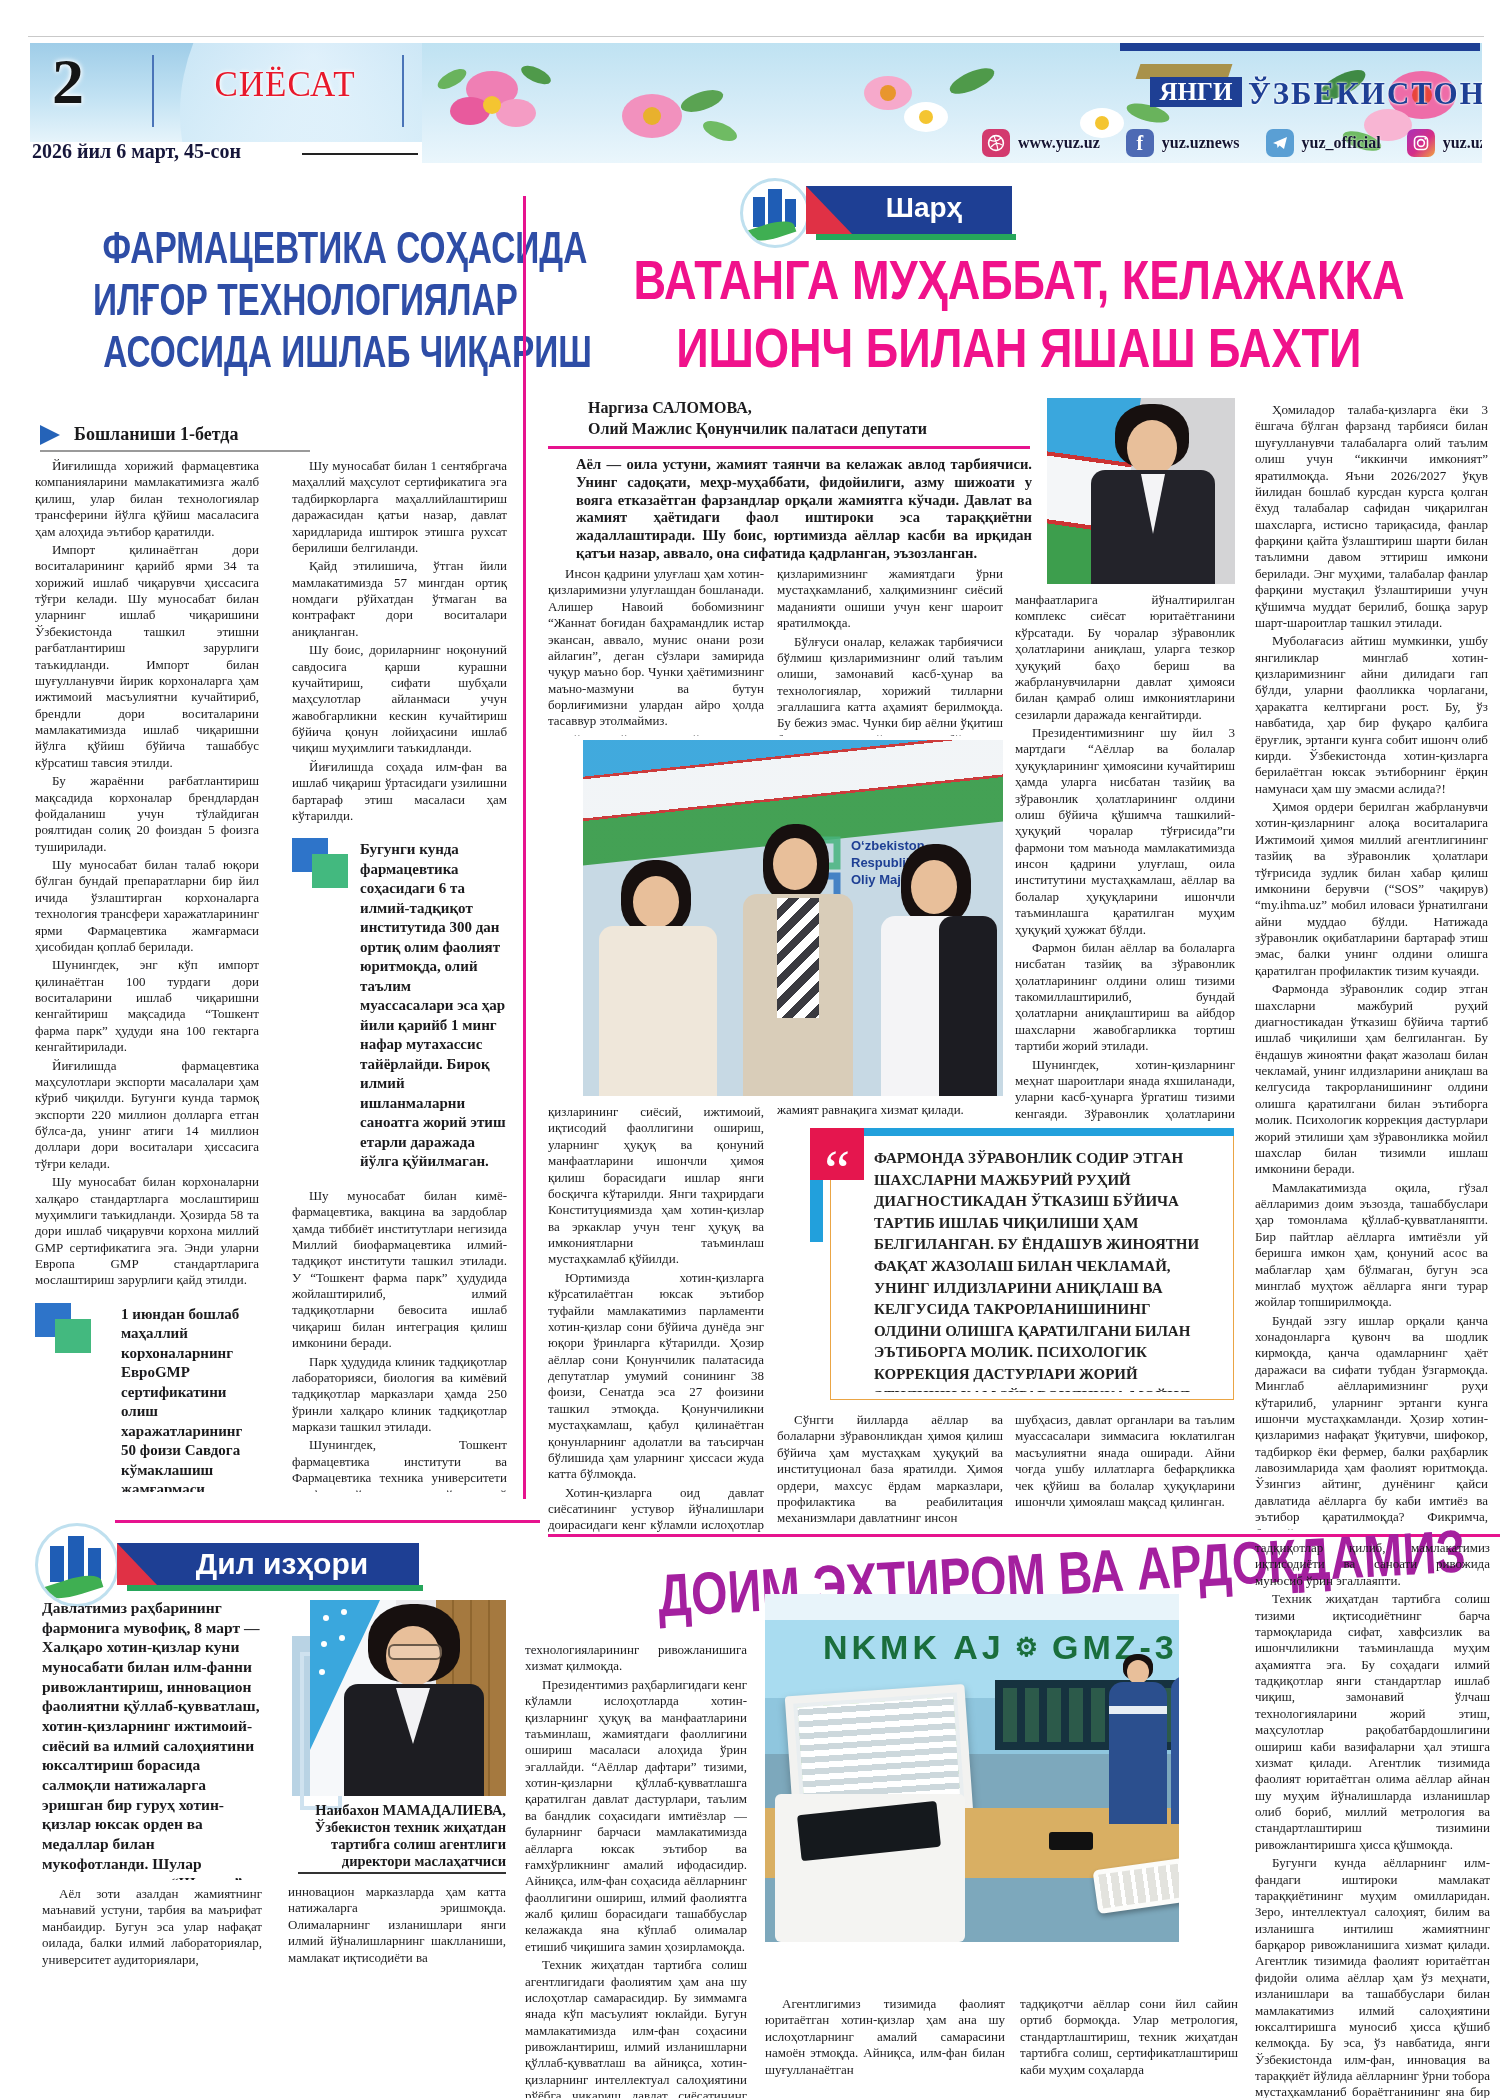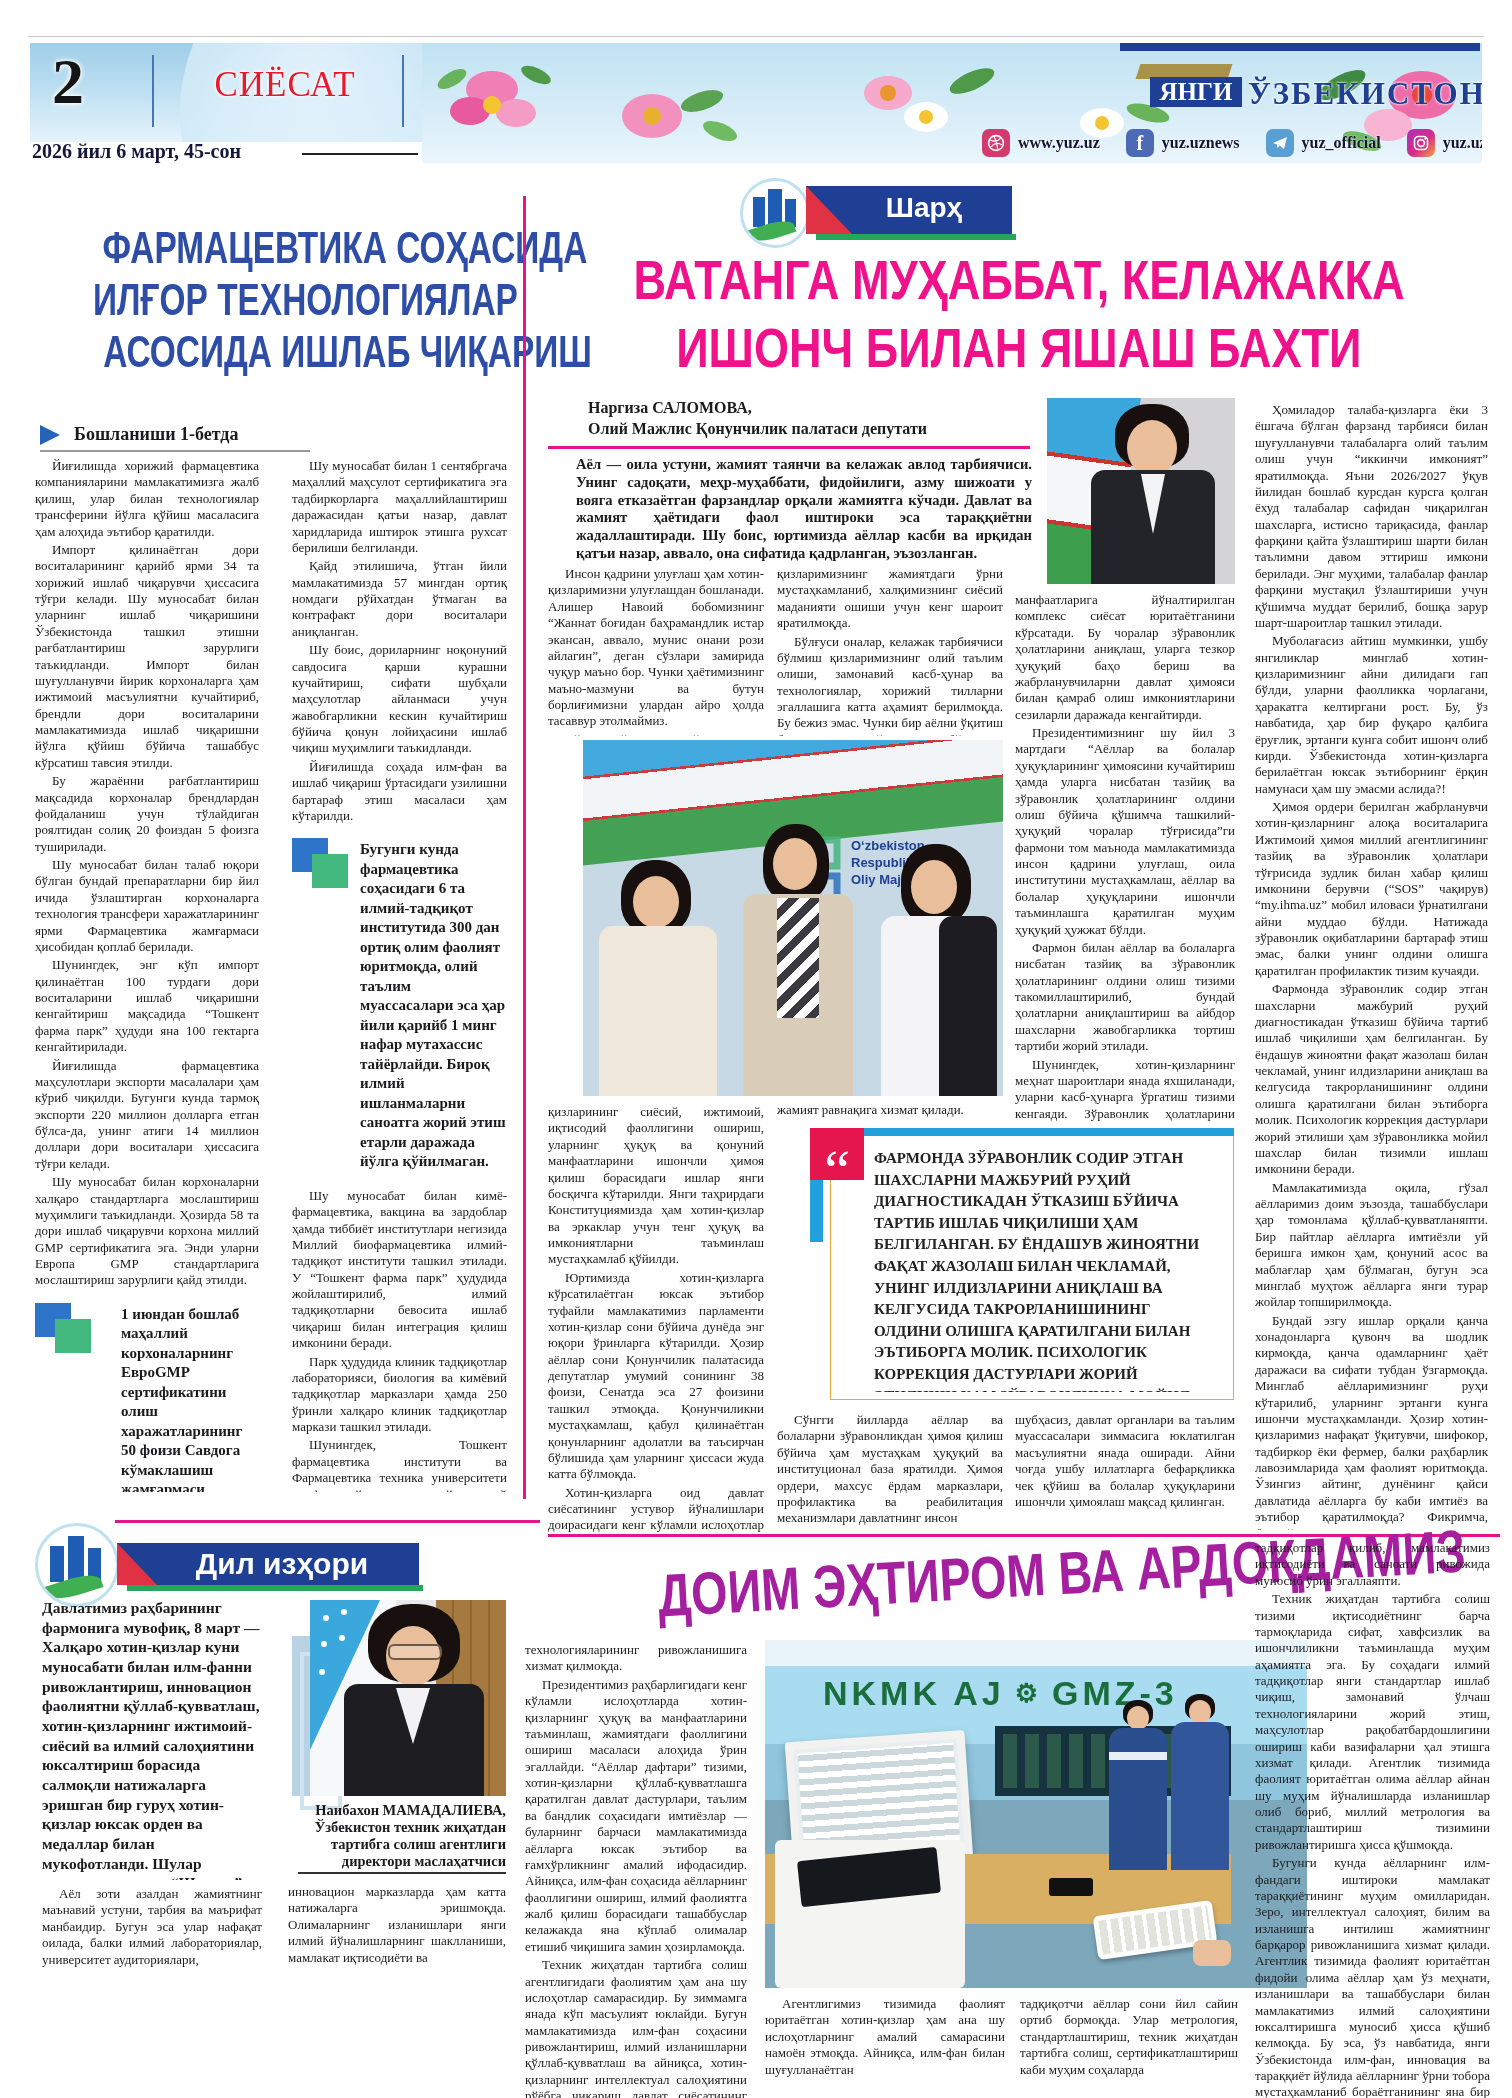--- a/index.html
+++ b/index.html
@@ -412,21 +412,21 @@
   <div class="col" style="left:288px;top:1884px;width:218px;height:214px;">
     <p class="cont">инновацион марказларда ҳам катта натижаларга эришмоқда. Олималарнинг изланишлари янги илмий йўналишларнинг шаклланиши, мамлакат иқтисодиёти ва</p>
   </div>
 
   <div class="col" style="left:525px;top:1642px;width:222px;height:456px;">
     <p class="cont">технологияларининг ривожланишига хизмат қилмоқда.</p>
     <p>Президентимиз раҳбарлигидаги кенг кўламли ислоҳотларда хотин-қизларнинг ҳуқуқ ва манфаатларини таъминлаш, жамиятдаги фаоллигини ошириш масаласи алоҳида ўрин эгаллайди. “Аёллар дафтари” тизими, хотин-қизларни қўллаб-қувватлашга қаратилган давлат дастурлари, таълим ва бандлик соҳасидаги имтиёзлар — буларнинг барчаси мамлакатимизда аёлларга юксак эътибор ва ғамхўрликнинг амалий ифодасидир. Айниқса, илм-фан соҳасида аёлларнинг фаоллигини ошириш, илмий фаолиятга жалб қилиш борасидаги ташаббуслар келажакда яна кўплаб олималар етишиб чиқишига замин ҳозирламоқда.</p>
     <p>Техник жиҳатдан тартибга солиш агентлигидаги фаолиятим ҳам ана шу ислоҳотлар самарасидир. Бу зиммамга янада кўп масъулият юклайди. Бугун мамлакатимизда илм-фан соҳасини ривожлантириш, илмий изланишларни қўллаб-қувватлаш ва айниқса, хотин-қизларнинг интеллектуал салоҳиятини рўёбга чиқариш давлат сиёсатининг устувор йўналишларидан бирига айланган. Кенг қамровли ислоҳотлар натижасида аёлларнинг таълим олиши, илмий тадқиқотлар билан шуғулланиши, раҳбарлик ва жамоатчилик фаолиятида фаол иштирок этиши учун кенг имконият яратилмоқда.</p>
   </div>
 
-  <div class="photo" style="left:765px;top:1640px;width:542px;height:348px;background:linear-gradient(180deg,#a9dcf0 0 30%,#8fc6de 30% 46%,#7da8bc 46% 100%);">
+  <div class="photo" style="left:765px;top:1594px;width:414px;height:348px;background:linear-gradient(180deg,#a9dcf0 0 30%,#8fc6de 30% 46%,#7da8bc 46% 100%);">
     <div style="position:absolute;left:0;top:0;width:100%;height:26px;background:#e8f4fa;"></div>
     <div style="position:absolute;left:58px;top:34px;font-family:'Liberation Sans',sans-serif;font-weight:800;font-size:34px;color:#1a6e3c;letter-spacing:4px;display:flex;align-items:center;gap:10px;">
       <span>NKMK AJ</span>
       <span style="font-size:26px;color:#1a6e3c;">⚙</span>
       <span>GMZ-3</span>
     </div>
     <div style="position:absolute;left:230px;top:86px;width:236px;height:70px;background:#16323f;">
       <div style="position:absolute;left:8px;top:8px;width:220px;height:54px;background:repeating-linear-gradient(90deg,#2c5a4a 0 14px,#16323f 14px 22px),repeating-linear-gradient(0deg,rgba(255,80,60,.35) 0 6px,transparent 6px 14px);"></div>
     </div>
     <div style="position:absolute;left:24px;top:96px;width:180px;height:130px;background:#f2f2f0;border-radius:4px;transform:rotate(-4deg);box-shadow:0 4px 8px rgba(0,0,0,.25);">

